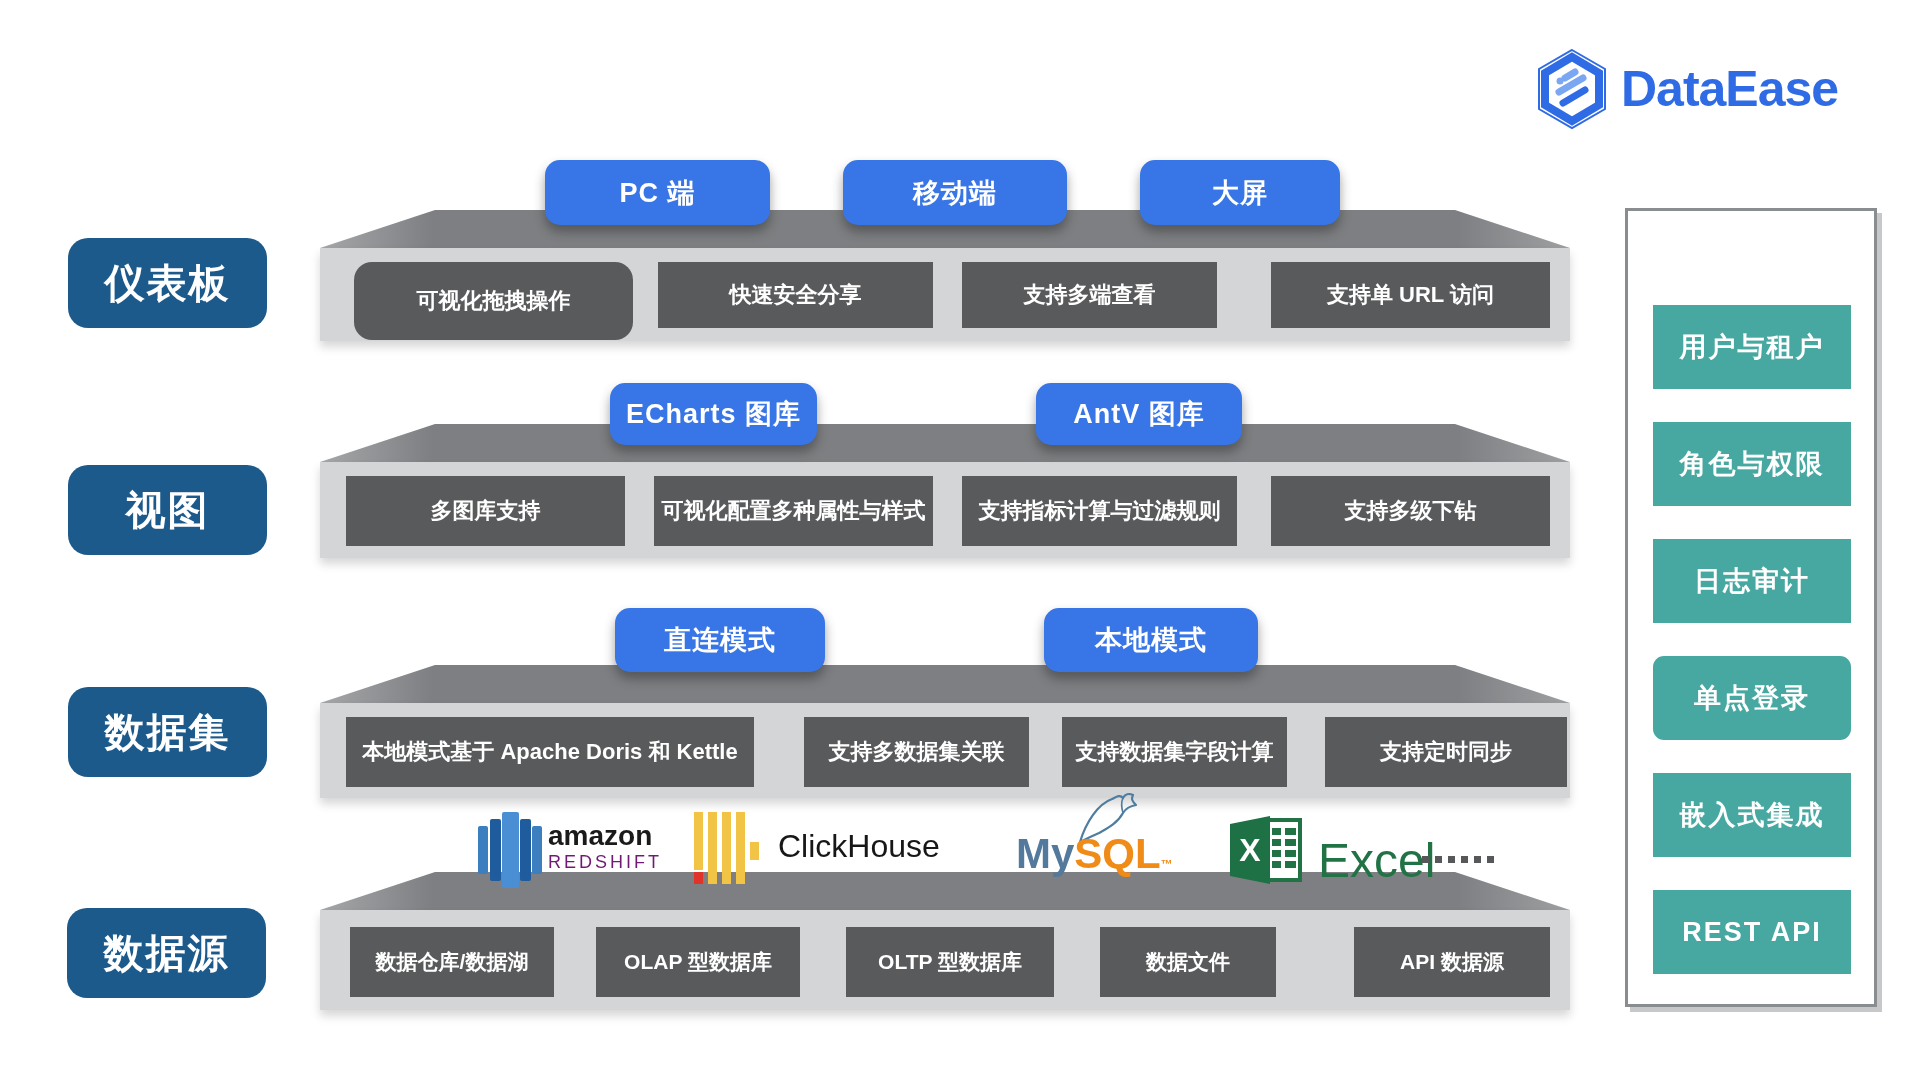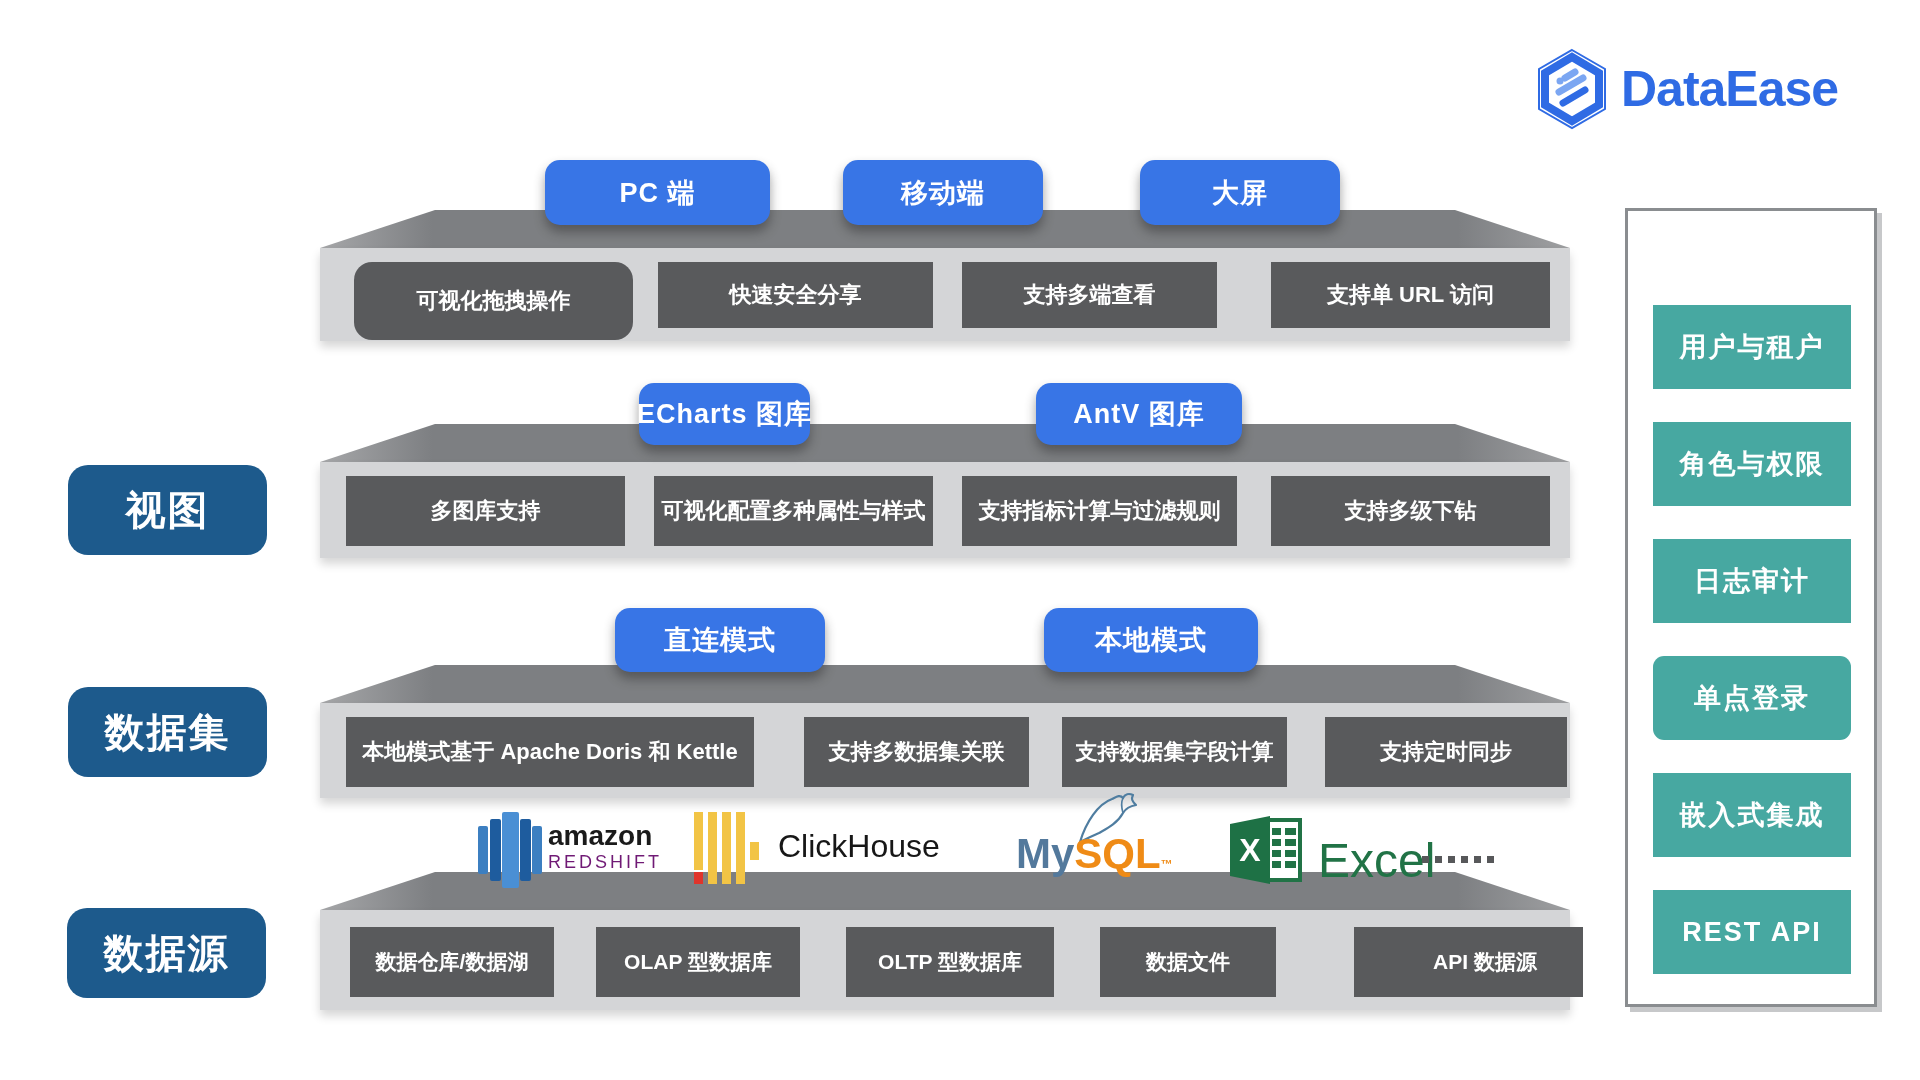--- a/index.html
+++ b/index.html
@@ -77,35 +77,36 @@
       <polygon points="37,2 70,21 70,61 37,80 4,61 4,21" fill="none" stroke="#2f6be4" stroke-width="2"></polygon>
       <polygon points="37,9 64,25 64,57 37,73 10,57 10,25" fill="#ffffff" stroke="#2f6be4" stroke-width="8"></polygon>
       <line x1="30" y1="30" x2="40" y2="24" stroke="#7ba6f2" stroke-width="7" stroke-linecap="round"></line>
       <circle cx="25" cy="33" r="3.5" fill="#7ba6f2"></circle>
       <line x1="24" y1="44" x2="48" y2="30" stroke="#7ba6f2" stroke-width="7" stroke-linecap="round"></line>
       <line x1="28" y1="55" x2="50" y2="42" stroke="#2f6be4" stroke-width="7" stroke-linecap="round"></line>
     </svg>
     <span class="brand-text">DataEase</span>
   </div>
 
+  <div class="label-pill" style="left:68px;top:238px;">仪表板</div>
   <div class="label-pill" style="left:68px;top:465px;">视图</div>
   <div class="label-pill" style="left:68px;top:687px;">数据集</div>
   <div class="label-pill" style="left:67px;top:908px;">数据源</div>
 
   <div class="pill-btn" style="left:545px;top:160px;width:225px;height:65px;">PC 端</div>
-  <div class="pill-btn" style="left:843px;top:160px;width:200px;height:65px;">移动端</div>
+  <div class="pill-btn" style="left:843px;top:160px;width:224px;height:65px;">移动端</div>
   <div class="pill-btn" style="left:1140px;top:160px;width:200px;height:65px;">大屏</div>
   <div class="plat-face" style="top:210px;"></div>
   <div class="plat-body" style="top:248px;height:93px;"></div>
   <div class="feature-box" style="left:354px;top:262px;width:279px;height:78px;border-radius:18px;">可视化拖拽操作</div>
   <div class="feature-box" style="left:658px;top:262px;width:275px;height:66px;">快速安全分享</div>
   <div class="feature-box" style="left:962px;top:262px;width:255px;height:66px;">支持多端查看</div>
   <div class="feature-box" style="left:1271px;top:262px;width:279px;height:66px;">支持单 URL 访问</div>
 
-  <div class="pill-btn" style="left:610px;top:383px;width:171px;height:62px;margin-left:29px;">ECharts 图库</div>
+  <div class="pill-btn" style="left:610px;top:383px;width:207px;height:62px;">ECharts 图库</div>
   <div class="pill-btn" style="left:1036px;top:383px;width:206px;height:62px;">AntV 图库</div>
   <div class="plat-face" style="top:424px;"></div>
   <div class="plat-body" style="top:462px;height:96px;"></div>
   <div class="feature-box" style="left:346px;top:476px;width:279px;height:70px;">多图库支持</div>
   <div class="feature-box" style="left:654px;top:476px;width:279px;height:70px;">可视化配置多种属性与样式</div>
   <div class="feature-box" style="left:962px;top:476px;width:275px;height:70px;">支持指标计算与过滤规则</div>
   <div class="feature-box" style="left:1271px;top:476px;width:279px;height:70px;">支持多级下钻</div>
 
   <div class="pill-btn" style="left:615px;top:608px;width:210px;height:64px;">直连模式</div>
   <div class="pill-btn" style="left:1044px;top:608px;width:214px;height:64px;">本地模式</div>
@@ -176,21 +177,21 @@
       <div class="dot"></div>
       <div class="dot"></div>
   </div>
 
   <div class="plat-face" style="top:872px;"></div>
   <div class="plat-body" style="top:910px;height:100px;"></div>
   <div class="feature-box" style="left:350px;top:927px;width:204px;height:70px;font-size:21px;">数据仓库/数据湖</div>
   <div class="feature-box" style="left:596px;top:927px;width:204px;height:70px;font-size:21px;">OLAP 型数据库</div>
   <div class="feature-box" style="left:846px;top:927px;width:208px;height:70px;font-size:21px;">OLTP 型数据库</div>
   <div class="feature-box" style="left:1100px;top:927px;width:176px;height:70px;font-size:21px;">数据文件</div>
-  <div class="feature-box" style="left:1354px;top:927px;width:196px;height:70px;font-size:21px;padding-left:33px;">API 数据源</div>
+  <div class="feature-box" style="left:1354px;top:927px;width:196px;height:70px;font-size:21px;">API 数据源</div>
 
   <div class="sec-frame">
     <div class="sec-item" style="top:94px;">用户与租户</div>
     <div class="sec-item" style="top:211px;">角色与权限</div>
     <div class="sec-item" style="top:328px;">日志审计</div>
     <div class="sec-item" style="top:445px;border-radius:11px;">单点登录</div>
     <div class="sec-item" style="top:562px;">嵌入式集成</div>
     <div class="sec-item" style="top:679px;">REST API</div>
   </div>
 

